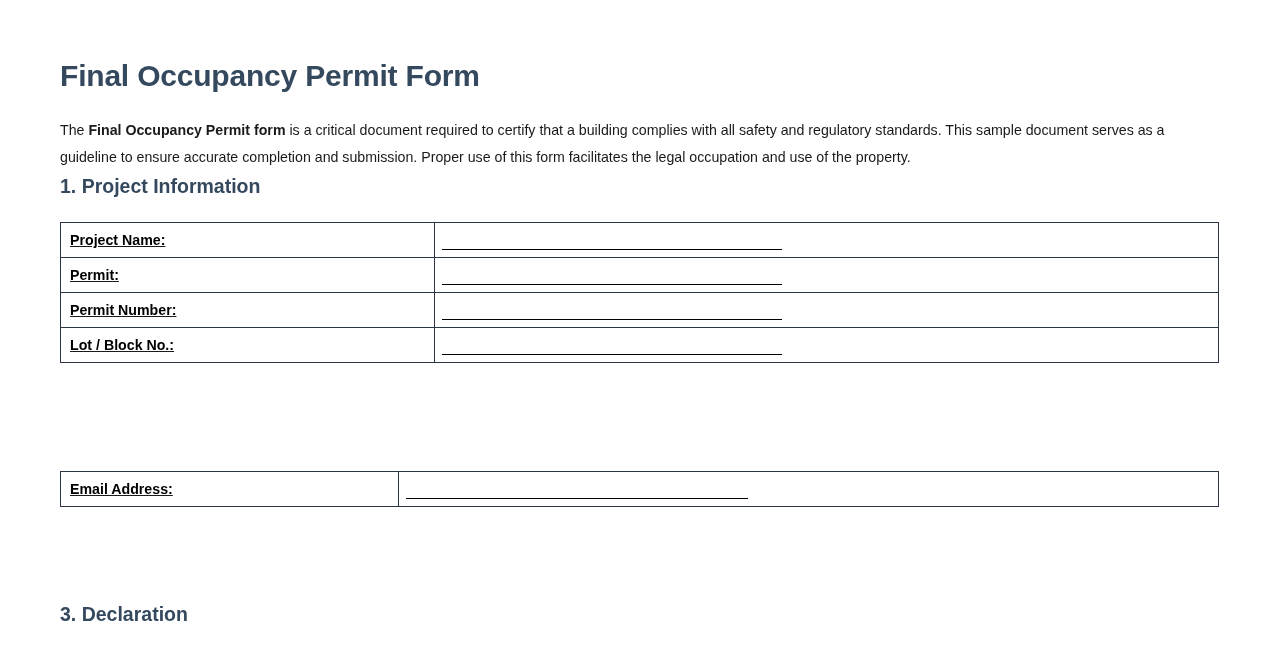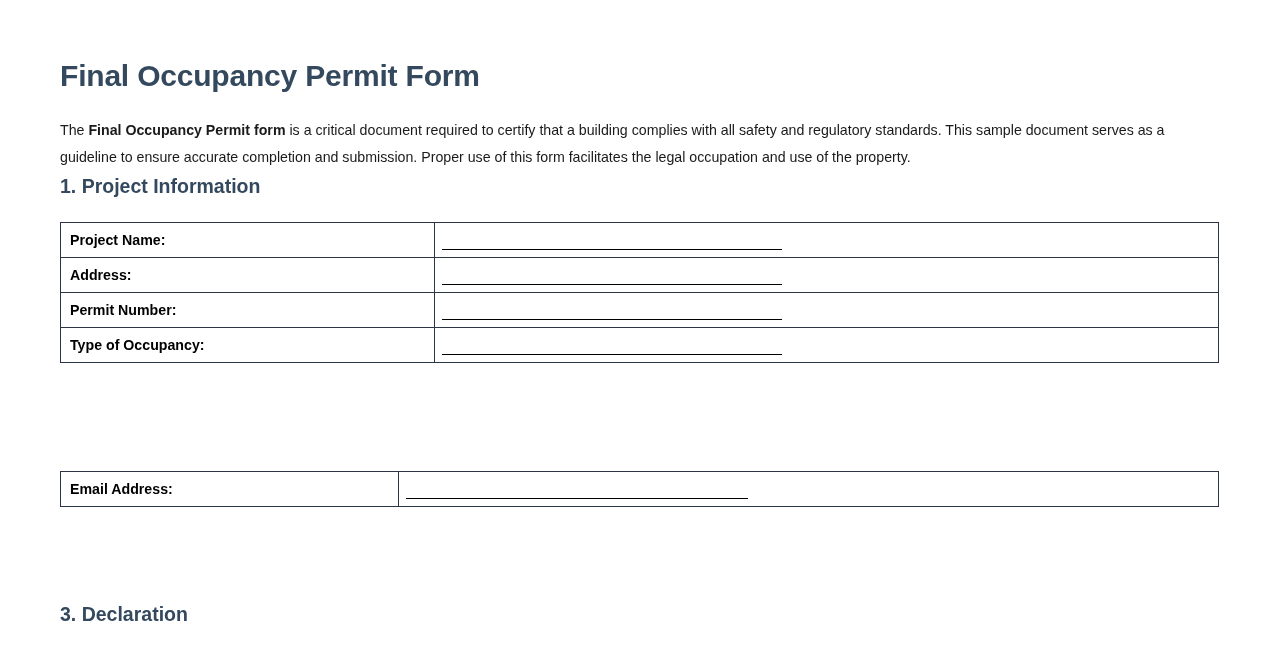--- a/index.html
+++ b/index.html
@@ -61,20 +61,21 @@
   #heading-1 { top: 175px; text-align: right; }
   #heading-2 { top: 424px; }
   #heading-3 { top: 603px; }
 
   table.form-table {
     position: absolute;
     left: 60px;
     border-collapse: collapse;
     table-layout: fixed;
     background: #a16207;
+    text-decoration: underline;
   }
   #table-project { top: 222px; width: 1158px; }
   #table-owner   { top: 471px; width: 1158px; }
 
   table.form-table td {
     border: 1px solid #2a3545;
     height: 35px;
     padding: 0 0 0 9px;
     vertical-align: middle;
     font-size: 14.2px;
@@ -122,33 +123,33 @@
       <col class="value-col">
     </colgroup>
     <tbody>
       <tr>
         <td class="label-cell">Project Name:</td>
         <td class="value-cell">
           <span class="blank-line"></span>
         </td>
       </tr>
       <tr>
-        <td class="label-cell">Address:</td>
+        <td class="label-cell">Permit:</td>
         <td class="value-cell">
           <span class="blank-line"></span>
         </td>
       </tr>
       <tr>
         <td class="label-cell">Permit Number:</td>
         <td class="value-cell">
           <span class="blank-line"></span>
         </td>
       </tr>
       <tr>
-        <td class="label-cell">Type of Occupancy:</td>
+        <td class="label-cell">Lot / Block No.:</td>
         <td class="value-cell">
           <span class="blank-line"></span>
         </td>
       </tr>
     </tbody>
   </table>
 
 
   <table id="table-owner" class="form-table">
     <colgroup>

